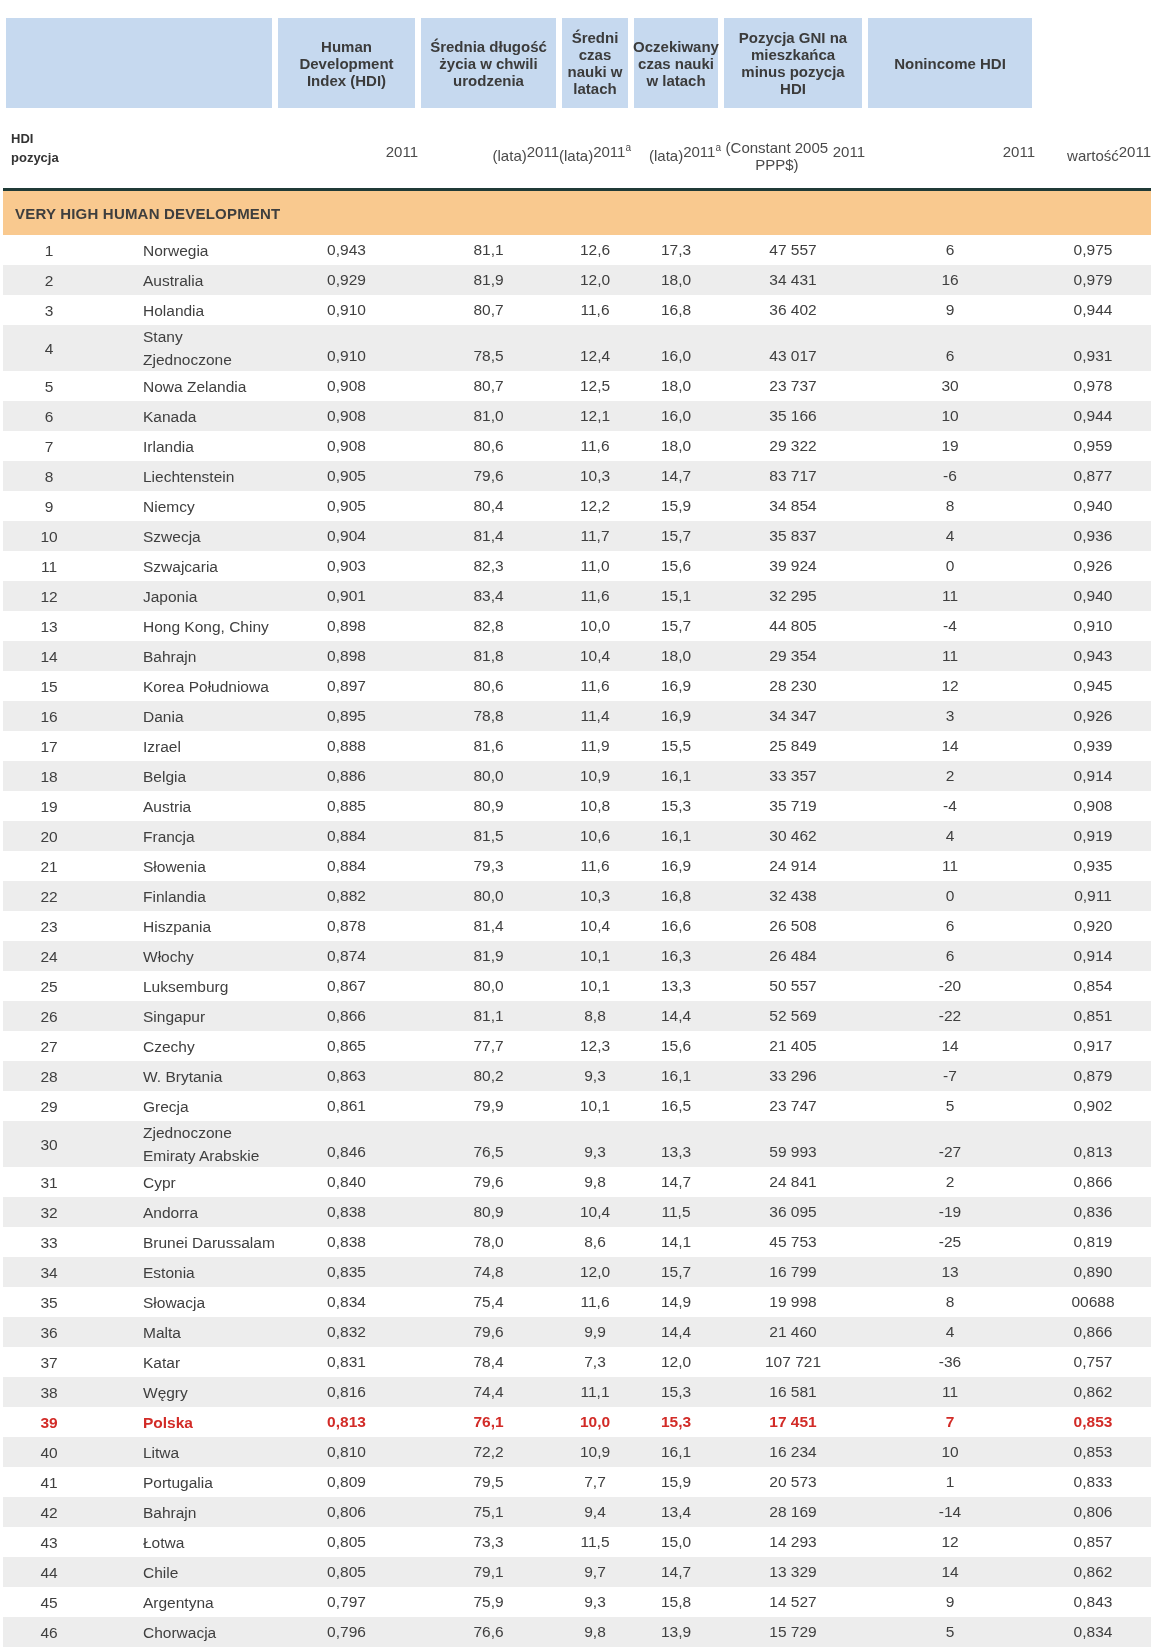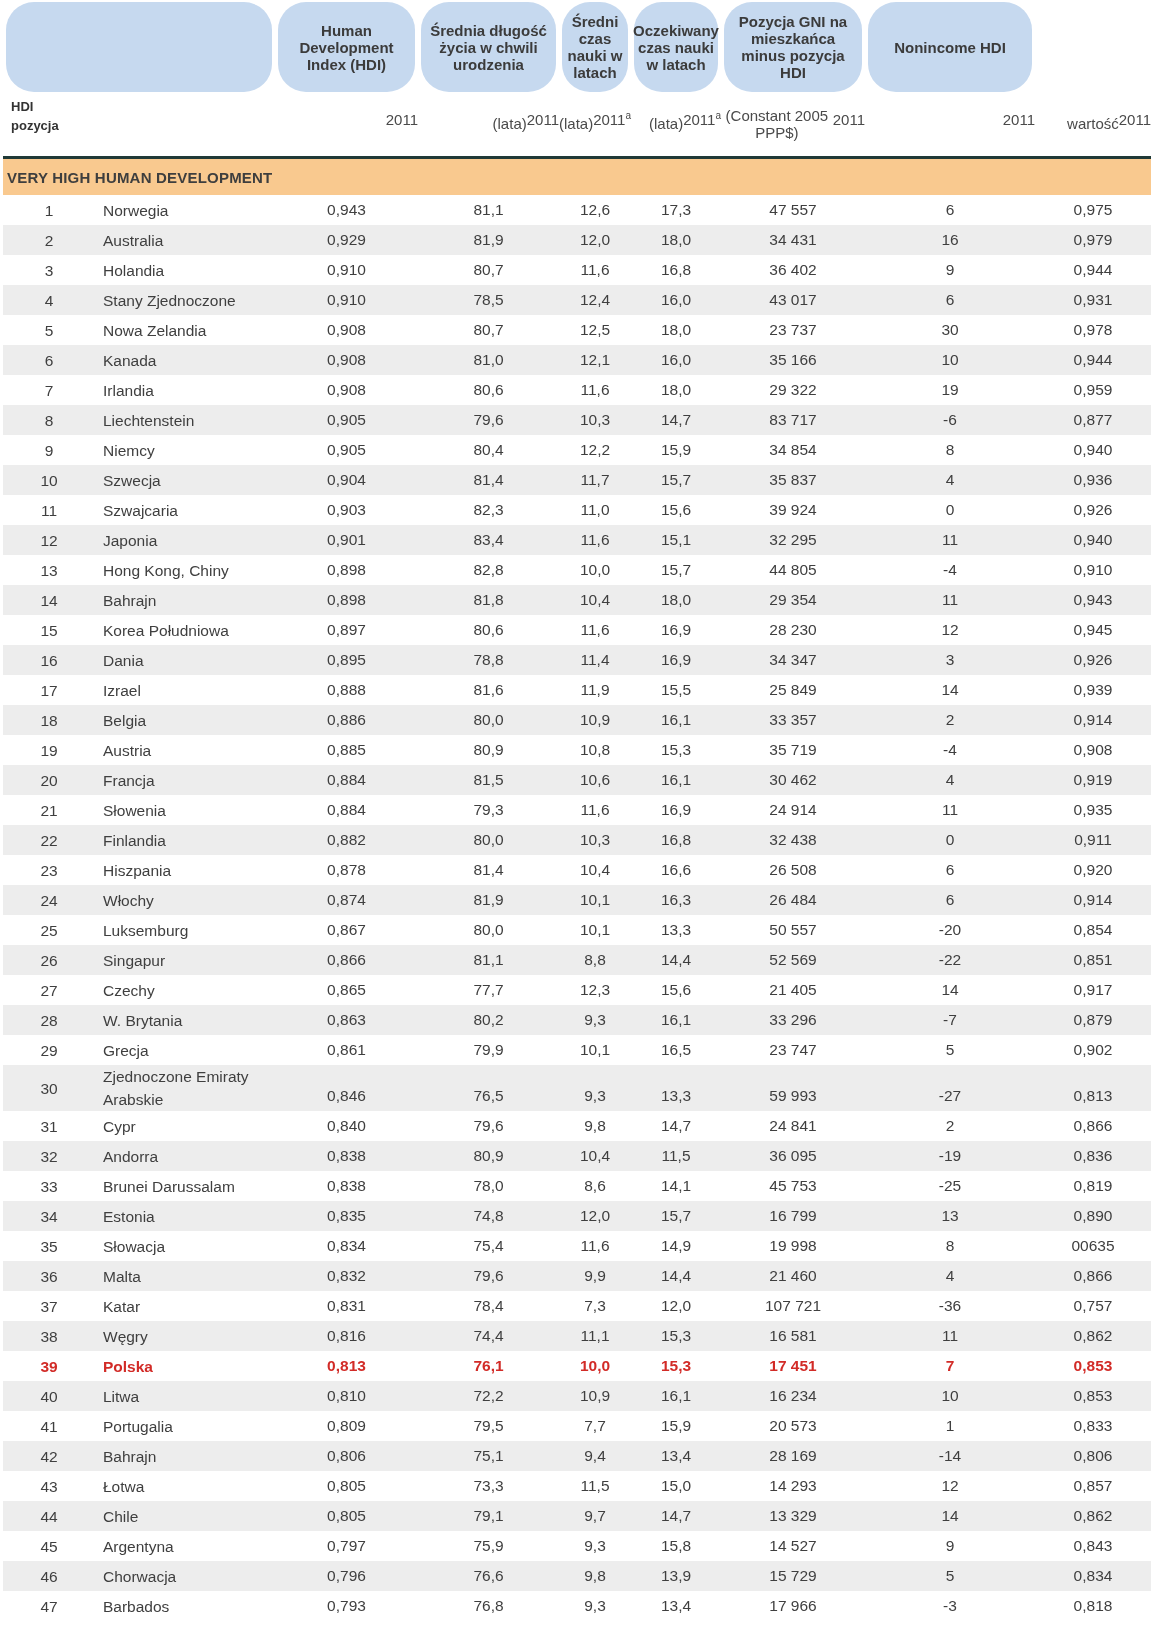--- a/index.html
+++ b/index.html
@@ -6,47 +6,47 @@
   body { font-family: "Liberation Sans", "DejaVu Sans", sans-serif; }
   :root{
     --header-bg:#c6d9ef; --section-bg:#f9c98f; --stripe-bg:#ededed;
     --highlight-text:#d22b27; --rule:#203a37; --text:#3f3f3f; --header-text:#3b3b3b;
     --cols: 92px 180px 143px 141px 72px 90px 144px 170px 116px;
   }
   .table-wrap { width:1148px; margin:2px 0 0 3px; }
 
   .thead { display:grid; grid-template-columns:var(--cols); }
   .hcell {
-    background:var(--header-bg); margin:0 3px; box-sizing:border-box;
+    background:var(--header-bg); margin:16px 3px; box-sizing:border-box;
     min-height:90px; display:flex; align-items:center; justify-content:center;
     text-align:center; font-weight:bold; font-size:15px; line-height:17px;
-    color:var(--header-text); padding:3px 4px;border-radius:28px;
+    color:var(--header-text); padding:3px 4px;
   }
   .hcell.spacer { grid-column:1/3; }
 
   .subhead { display:grid; grid-template-columns:var(--cols); min-height:64px; }
   .sh-rank { grid-column:1/3; font-weight:bold; font-size:13px; color:#333333;
              line-height:19px; padding:5px 0 0 8px; }
   .sh-cell { display:flex; flex-direction:row; justify-content:flex-end;
              align-items:center; text-align:center; font-size:15px; color:#4a4a4a; }
   .sh-unit { line-height:17px; padding-bottom:1px; }
   .sh-year { line-height:20px; padding-bottom:9px; }
   sup { font-size:10px; line-height:0; }
 
   .rule { height:3px; background:var(--rule); }
 
-  .section { height:36px; background:var(--section-bg); display:flex; align-items:center;
-             padding-left:4px; font-weight:bold; font-size:15px; color:#3e3e3e;
+  .section { height:44px; background:var(--section-bg); display:flex; align-items:center;
+             padding-left:12px; font-weight:bold; font-size:15px; color:#3e3e3e;
              letter-spacing:0.2px; }
 
   .row { display:grid; grid-template-columns:var(--cols); min-height:30px; }
   .row:nth-child(even) { background:var(--stripe-bg); }
   .cell { font-size:15.5px; color:var(--text); box-sizing:border-box; }
   .c-rank { align-self:center; text-align:center; line-height:19px; }
-  .c-country { align-self:center; padding-left:8px; line-height:23px; }
+  .c-country { align-self:center; padding-left:8px; line-height:23px;margin-left:40px; }
   .c-num { align-self:end; text-align:center; padding-bottom:6px; line-height:19px; }
   .row.highlight .cell { color:var(--highlight-text); font-weight:bold; }
 </style>
 </head>
 <body>
 
 <div class="table-wrap">
   <div class="thead">
     <div class="hcell spacer"></div>
   <div class="hcell">Human Development Index (HDI)</div>
@@ -471,21 +471,21 @@
       </div>
       <div class="row">
         <div class="cell c-rank">35</div>
         <div class="cell c-country">Słowacja</div>
         <div class="cell c-num">0,834</div>
         <div class="cell c-num">75,4</div>
         <div class="cell c-num">11,6</div>
         <div class="cell c-num">14,9</div>
         <div class="cell c-num">19 998</div>
         <div class="cell c-num">8</div>
-        <div class="cell c-num">00635</div>
+        <div class="cell c-num">00688</div>
       </div>
       <div class="row">
         <div class="cell c-rank">36</div>
         <div class="cell c-country">Malta</div>
         <div class="cell c-num">0,832</div>
         <div class="cell c-num">79,6</div>
         <div class="cell c-num">9,9</div>
         <div class="cell c-num">14,4</div>
         <div class="cell c-num">21 460</div>
         <div class="cell c-num">4</div>

